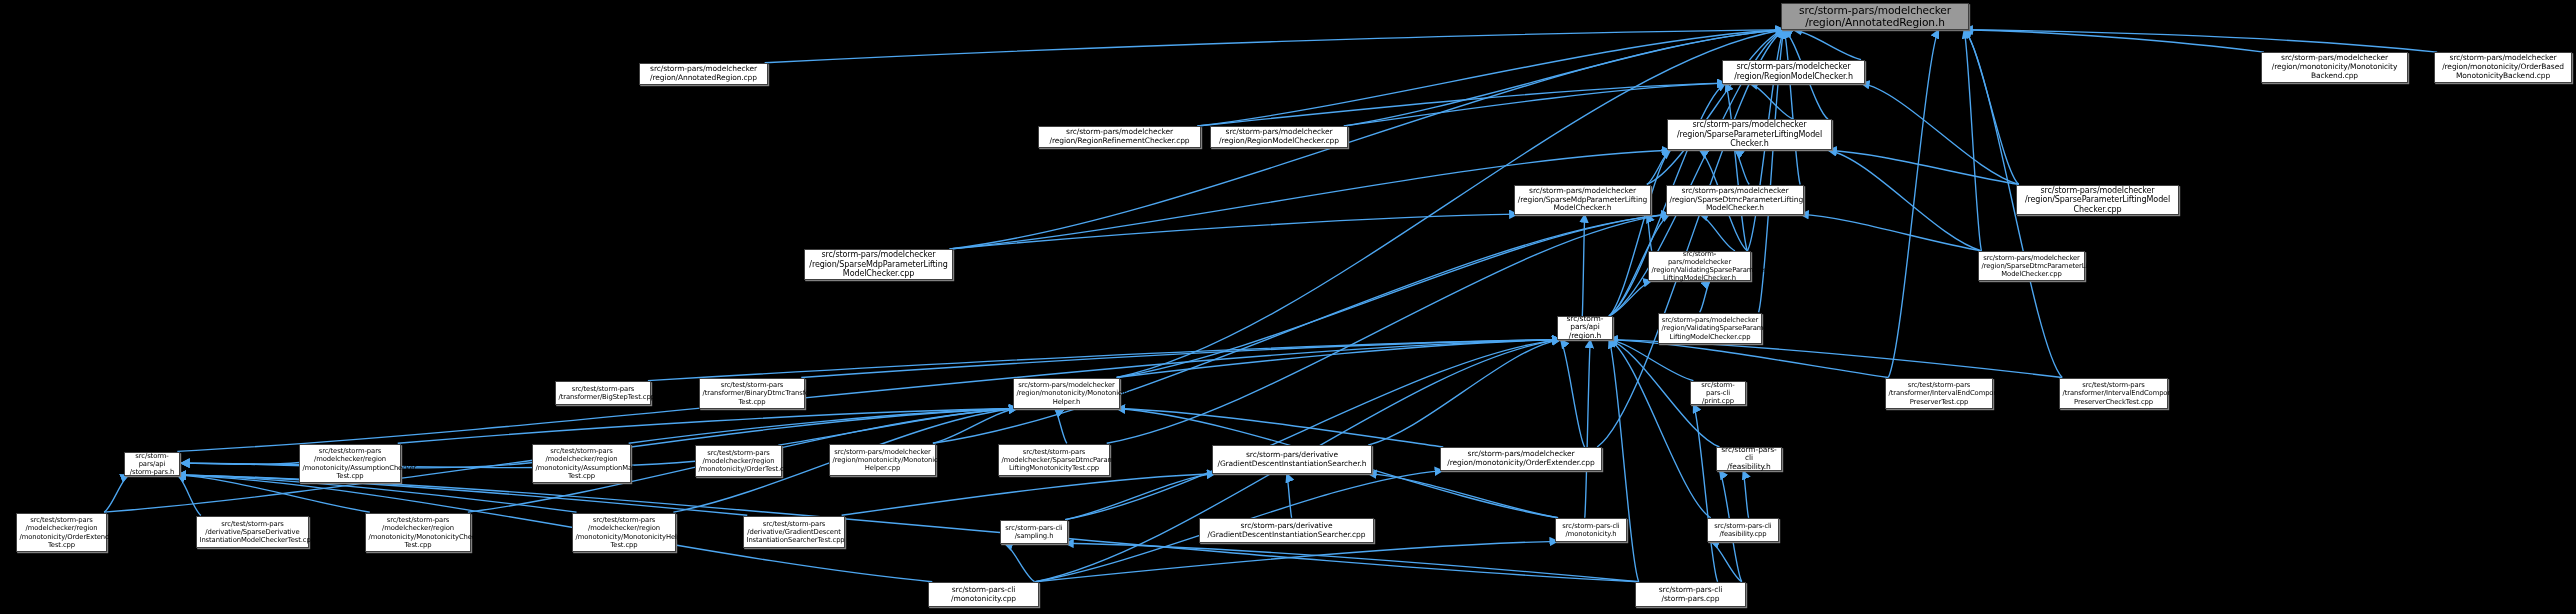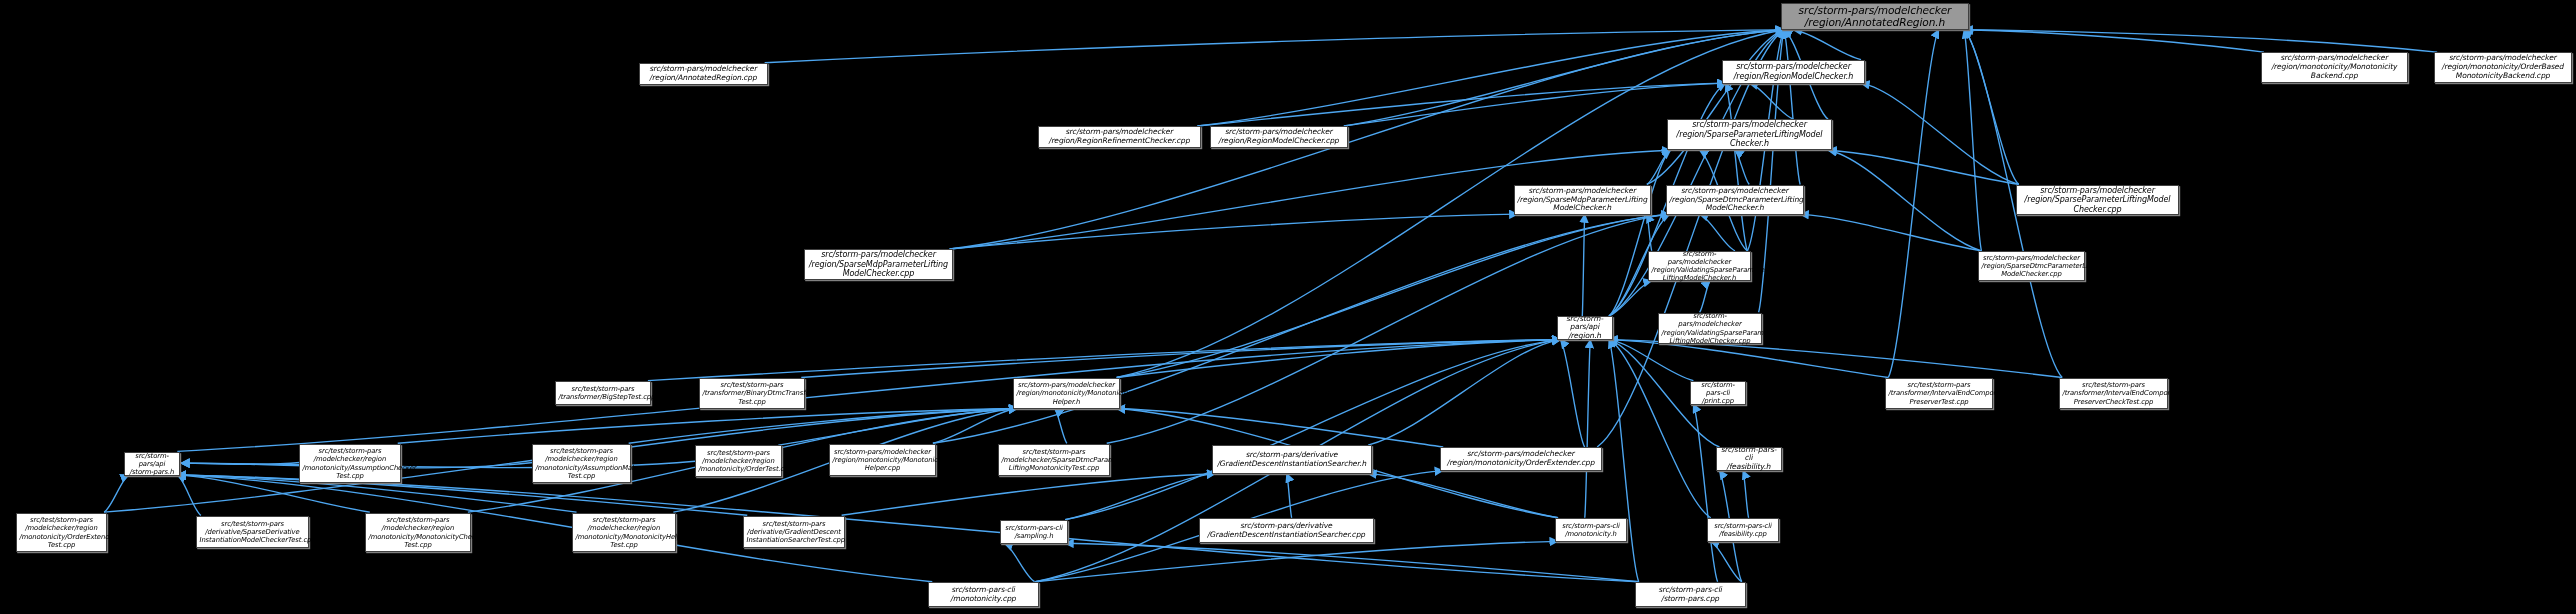--- a/index.html
+++ b/index.html
@@ -3,21 +3,21 @@
 <meta charset="utf-8">
 <title>AnnotatedRegion.h include dependency graph</title>
 <style>
   html,body{margin:0;padding:0;background:#000;}
   #stage{position:relative;width:2576px;height:614px;background:#000;overflow:hidden;
          font-family:"DejaVu Sans","Liberation Sans",sans-serif;}
   #edges{position:absolute;left:0;top:0;width:2576px;height:614px;}
   .node{position:absolute;box-sizing:border-box;background:#ffffff;border:0.6px solid #404040;
         box-shadow:1.2px 1.2px 0 0 #808080;display:flex;align-items:center;justify-content:center;
         text-align:center;color:#000;line-height:1.18;padding:1.2px 2.5px;white-space:pre-line;
-        letter-spacing:-0.1px;font-style:italic;}
+        letter-spacing:-0.1px;}
   .node.root{background:#999999;box-shadow:1.2px 1.2px 0 0 #707070;}
   .node span{display:block;width:100%;}
 </style>
 </head>
 <body>
 
 <div id="stage">
   <svg id="edges" xmlns="http://www.w3.org/2000/svg" viewBox="0 0 4146 989" width="2576" height="614">
       <defs>
         <marker id="ah" viewBox="0 0 10 10" refX="9" refY="5" markerWidth="7" markerHeight="7" orient="auto-start-reverse">

